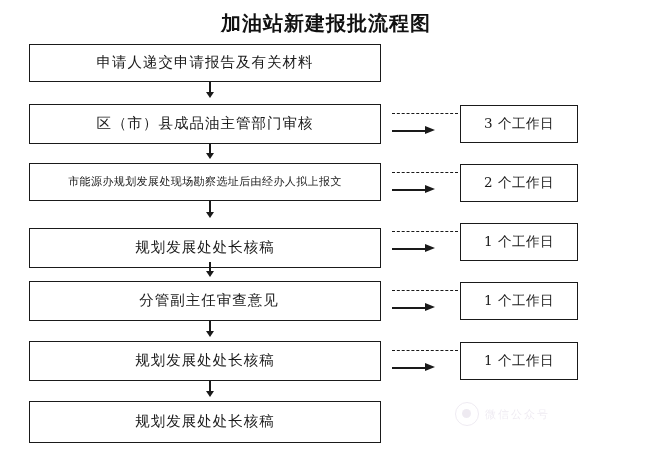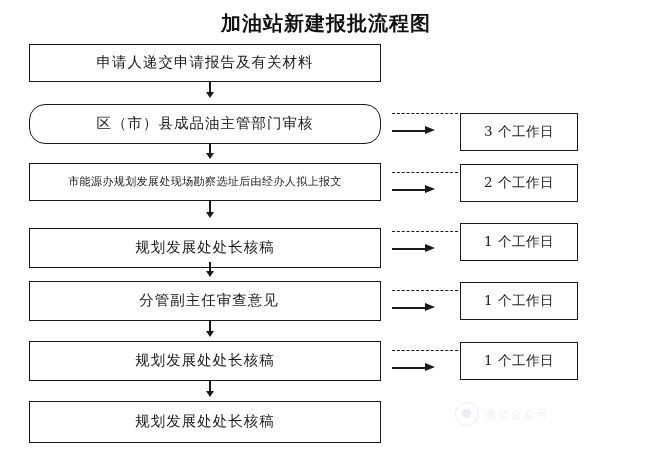--- a/index.html
+++ b/index.html
@@ -178,42 +178,42 @@
 <body>
 
 <div id="flowchart-page">
 
   <div id="chart-title">加油站新建报批流程图</div>
 
   <div id="steps-layer">
       <div class="step-box size-normal" style="top: 44px; height: 38px;">
         <span class="step-label">申请人递交申请报告及有关材料</span>
       </div>
-      <div class="step-box size-normal" style="top: 104px; height: 40px; border-radius: 16px;">
+      <div class="step-box size-normal" style="top: 104px; height: 40px;">
         <span class="step-label">区（市）县成品油主管部门审核</span>
       </div>
       <div class="step-box size-small" style="top: 163px; height: 38px;">
         <span class="step-label">市能源办规划发展处现场勘察选址后由经办人拟上报文</span>
       </div>
       <div class="step-box size-normal" style="top: 228px; height: 40px;">
         <span class="step-label">规划发展处处长核稿</span>
       </div>
       <div class="step-box size-normal" style="top: 281px; height: 40px; padding-left: 8px;">
         <span class="step-label">分管副主任审查意见</span>
       </div>
       <div class="step-box size-normal" style="top: 341px; height: 40px;">
         <span class="step-label">规划发展处处长核稿</span>
       </div>
       <div class="step-box size-normal" style="top: 401px; height: 42px;">
         <span class="step-label">规划发展处处长核稿</span>
       </div>
     </div>
 
   <div id="durations-layer">
-      <div class="duration-box" style="top: 105px; height: 38px; margin-top: 8px;">
+      <div class="duration-box" style="top: 105px; height: 38px;">
         <span>3 个工作日</span>
       </div>
       <div class="duration-box" style="top: 164px; height: 38px;">
         <span>2 个工作日</span>
       </div>
       <div class="duration-box" style="top: 223px; height: 38px;">
         <span>1 个工作日</span>
       </div>
       <div class="duration-box" style="top: 282px; height: 38px;">
         <span>1 个工作日</span>

